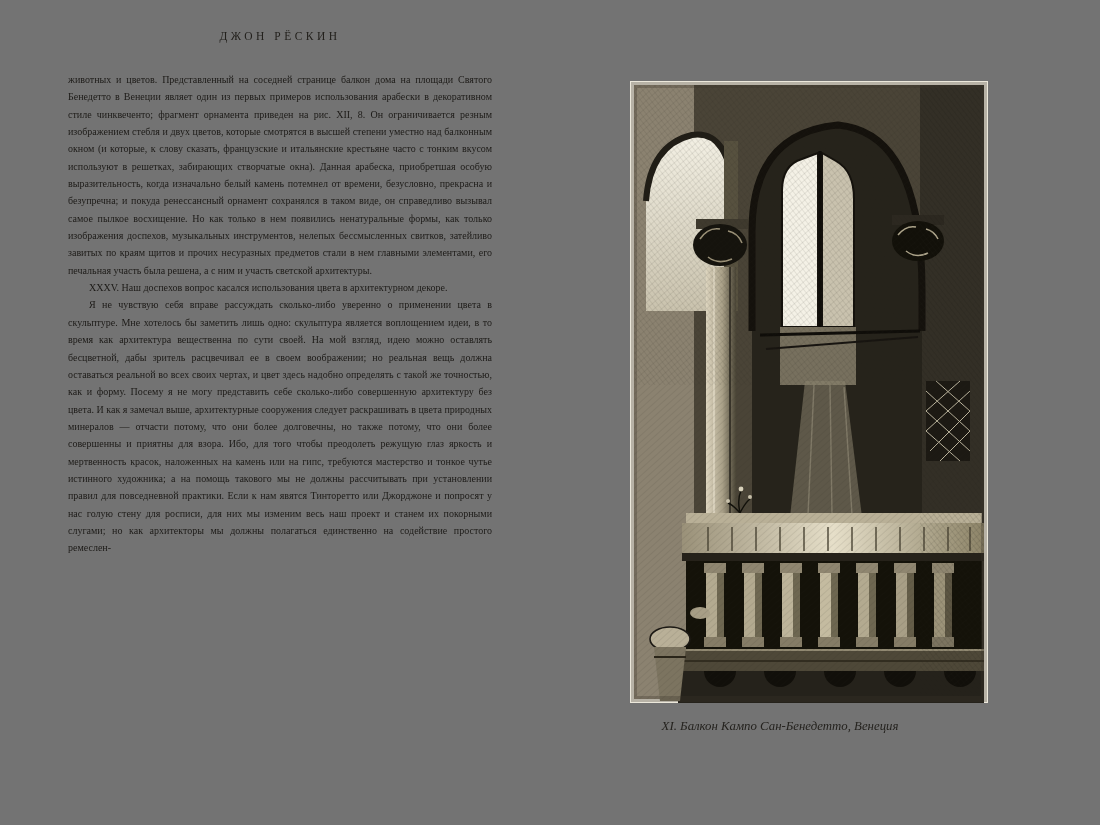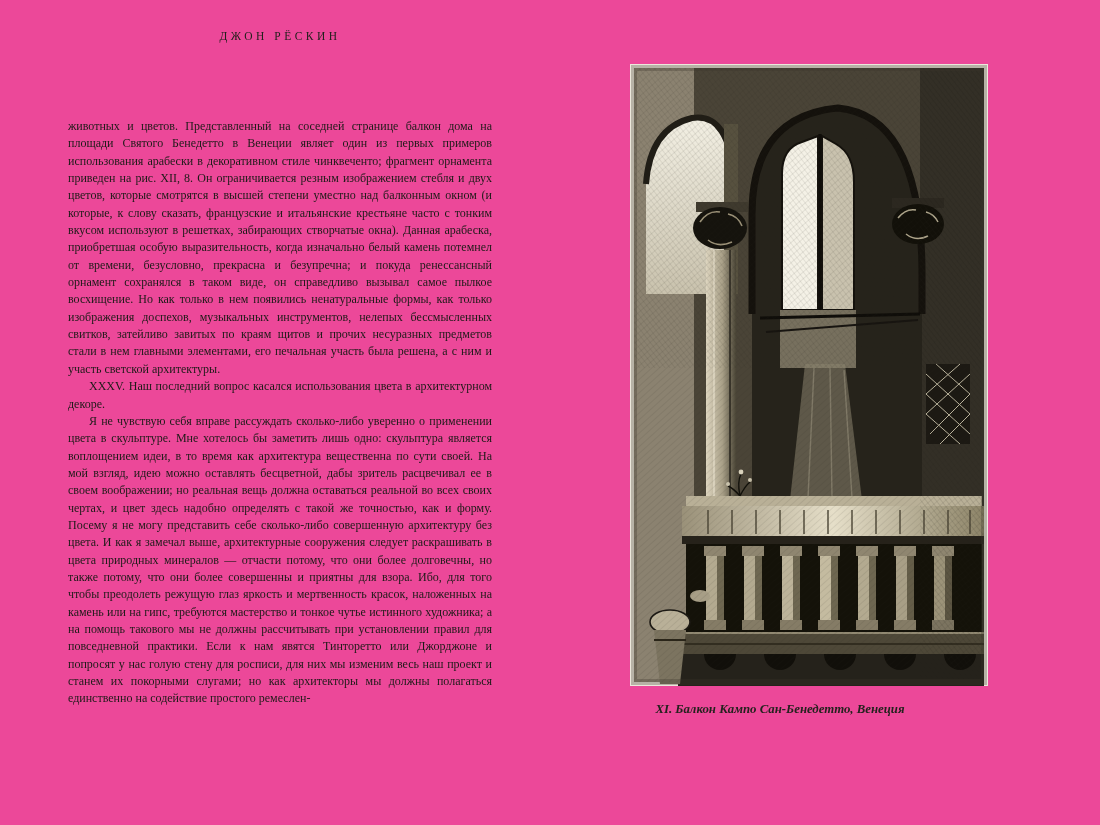--- a/index.html
+++ b/index.html
@@ -4,83 +4,81 @@
 <style>
   html, body {
     margin: 0;
     padding: 0;
     background: #f8f7f2;
   }
   .spread {
     position: relative;
     width: 1100px;
     height: 825px;
-    background: #ec4899;
+    background: #737373;
     font-family: "Liberation Serif", "DejaVu Serif", serif;
     color: #1d1b18;
     overflow: hidden;
   }
   .running-head {
     position: absolute;
     left: 68px;
     top: 30px;
     width: 424px;
     text-align: center;
     font-size: 11.5px;
     letter-spacing: 3.5px;
     color: #23211d;
   }
   .body-text {
     position: absolute;
     left: 68px;
     top: 71px;
     width: 424px;
-    font-size: 12px;
+    font-size: 10px;
     line-height: 17.35px;
     text-align: justify;
-    margin-top: 47px;
   }
   .para { margin: 0; text-align: justify; }
   .para.indent { text-indent: 21px; }
   .it { }
   .folio {
     position: absolute;
     left: 68px;
     top: 756px;
     width: 424px;
     text-align: center;
     font-size: 12.5px;
     letter-spacing: 1px;
   }
   .figure {
     position: absolute;
     left: 630px;
-    top: 64px;
+    top: 81px;
     width: 300px;
-    font-weight: bold;
   }
   .figure svg { display: block; }
   .figure-caption {
     margin-top: 16px;
     text-align: center;
     font-style: italic;
     font-size: 12.8px;
     color: #24221e;
   }
 </style>
 </head>
 <body>
 
 <div class="spread">
 
   <div class="running-head">ДЖОН РЁСКИН</div>
 
   <div class="body-text">
       <p class="para"><span>животных и цветов. Представленный на соседней странице балкон дома на площади Святого Бенедетто в Венеции являет один из первых примеров использования арабески в декоративном стиле чинквеченто; фрагмент орнамента приведен на рис. XII, 8. Он ограничивается резным изображением стебля и двух цветов, которые смотрятся в высшей степени уместно над балконным окном (и которые, к слову сказать, французские и итальянские крестьяне часто с тонким вкусом используют в решетках, забирающих створчатые окна). Данная арабеска, приобретшая особую выразительность, когда изначально белый камень потемнел от времени, безусловно, прекрасна и безупречна; и покуда ренессансный орнамент сохранялся в таком виде, он справедливо вызывал самое пылкое восхищение. Но как только в нем появились ненатуральные формы, как только изображения доспехов, музыкальных инструментов, нелепых бессмысленных свитков, затейливо завитых по краям щитов и прочих несуразных предметов стали в нем главными элементами, его печальная участь была решена, а с ним и участь светской архитектуры.</span></p>
-      <p class="para indent"><span>XXXV. Наш последний вопрос касался использования цвета в архитектурном декоре.</span></p>
+      <p class="para indent"><span>XXXV. Наш доспехов вопрос касался использования цвета в архитектурном декоре.</span></p>
       <p class="para indent"><span>Я не чувствую себя вправе рассуждать сколько-либо уверенно о применении цвета в </span><span class="it">скульптуре</span><span>. Мне хотелось бы заметить лишь одно: скульптура является воплощением идеи, в то время как архитектура вещественна по сути своей. На мой взгляд, идею можно оставлять бесцветной, дабы зритель расцвечивал ее в своем воображении; но реальная вещь должна оставаться реальной во всех своих чертах, и цвет здесь надобно определять с такой же точностью, как и форму. Посему я не могу представить себе сколько-либо совершенную архитектуру без цвета. И как я замечал выше, архитектурные сооружения следует раскрашивать в цвета природных минералов — отчасти потому, что они более долговечны, но также потому, что они более совершенны и приятны для взора. Ибо, для того чтобы преодолеть режущую глаз яркость и мертвенность красок, наложенных на камень или на гипс, требуются мастерство и тонкое чутье истинного художника; а на помощь такового мы не должны рассчитывать при установлении правил для повседневной практики. Если к нам явятся Тинторетто или Джорджоне и попросят у нас голую стену для росписи, для них мы изменим весь наш проект и станем их покорными слугами; но как архитекторы мы должны полагаться единственно на содействие простого ремеслен-</span></p>
     </div>
 
 
   <div class="figure">
     <svg viewBox="0 0 358 622" width="358" height="622" xmlns="http://www.w3.org/2000/svg" role="img">
       <defs>
         <pattern id="hA" width="5" height="5" patternUnits="userSpaceOnUse" patternTransform="rotate(48)">
           <line x1="0" y1="0" x2="0" y2="5" stroke="#26231d" stroke-width="1.1"></line>
         </pattern>

